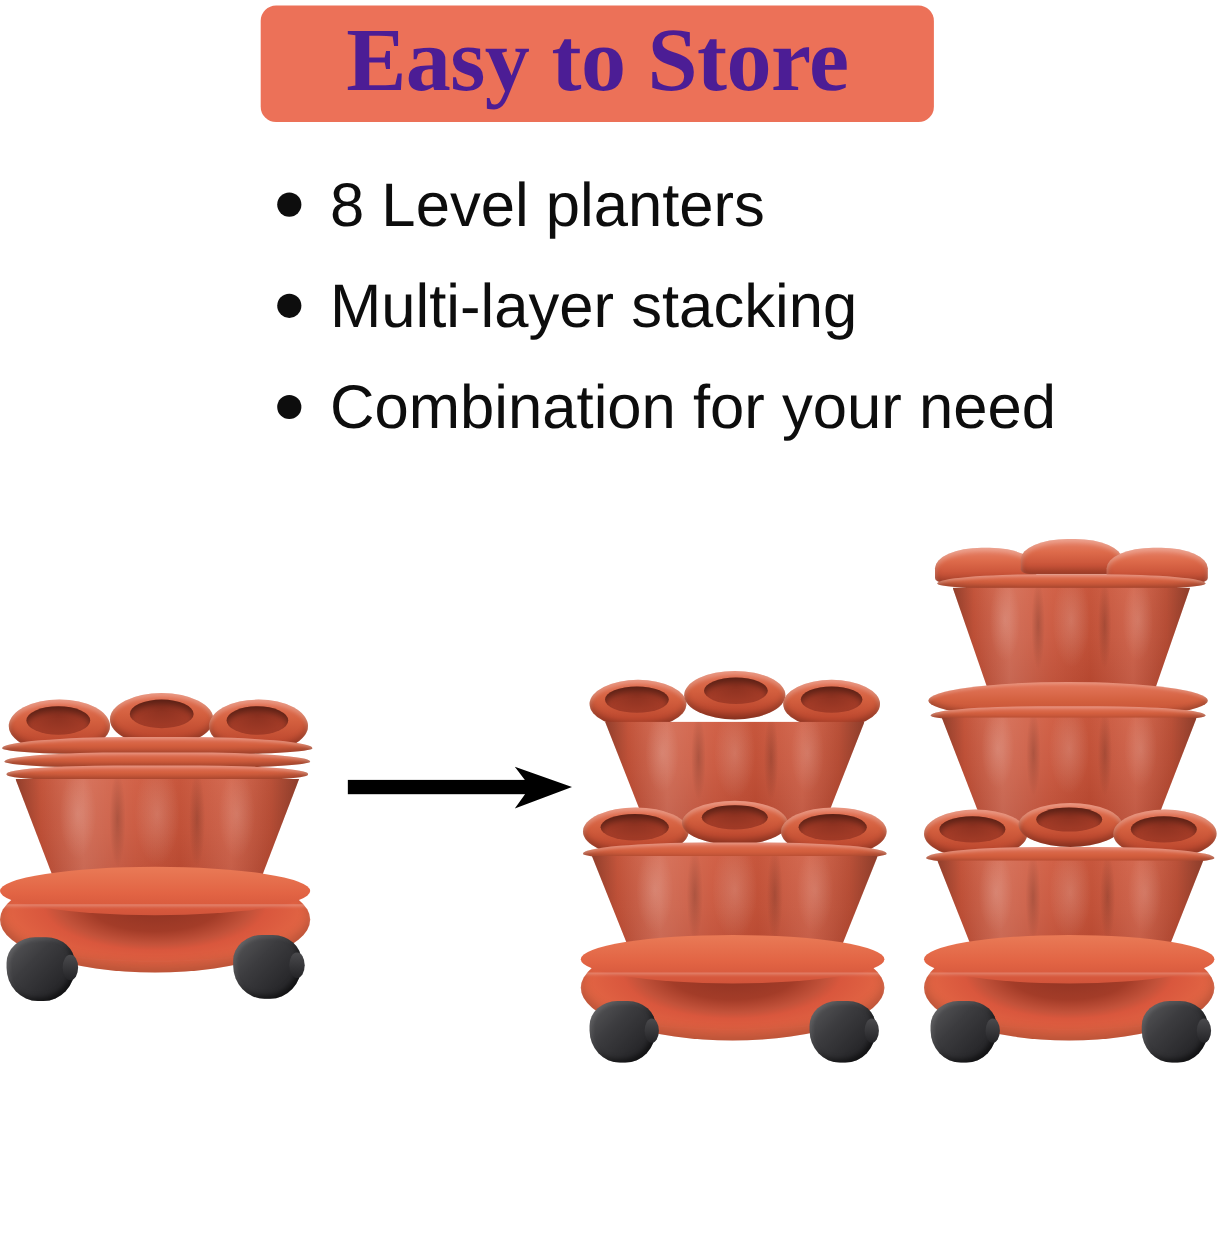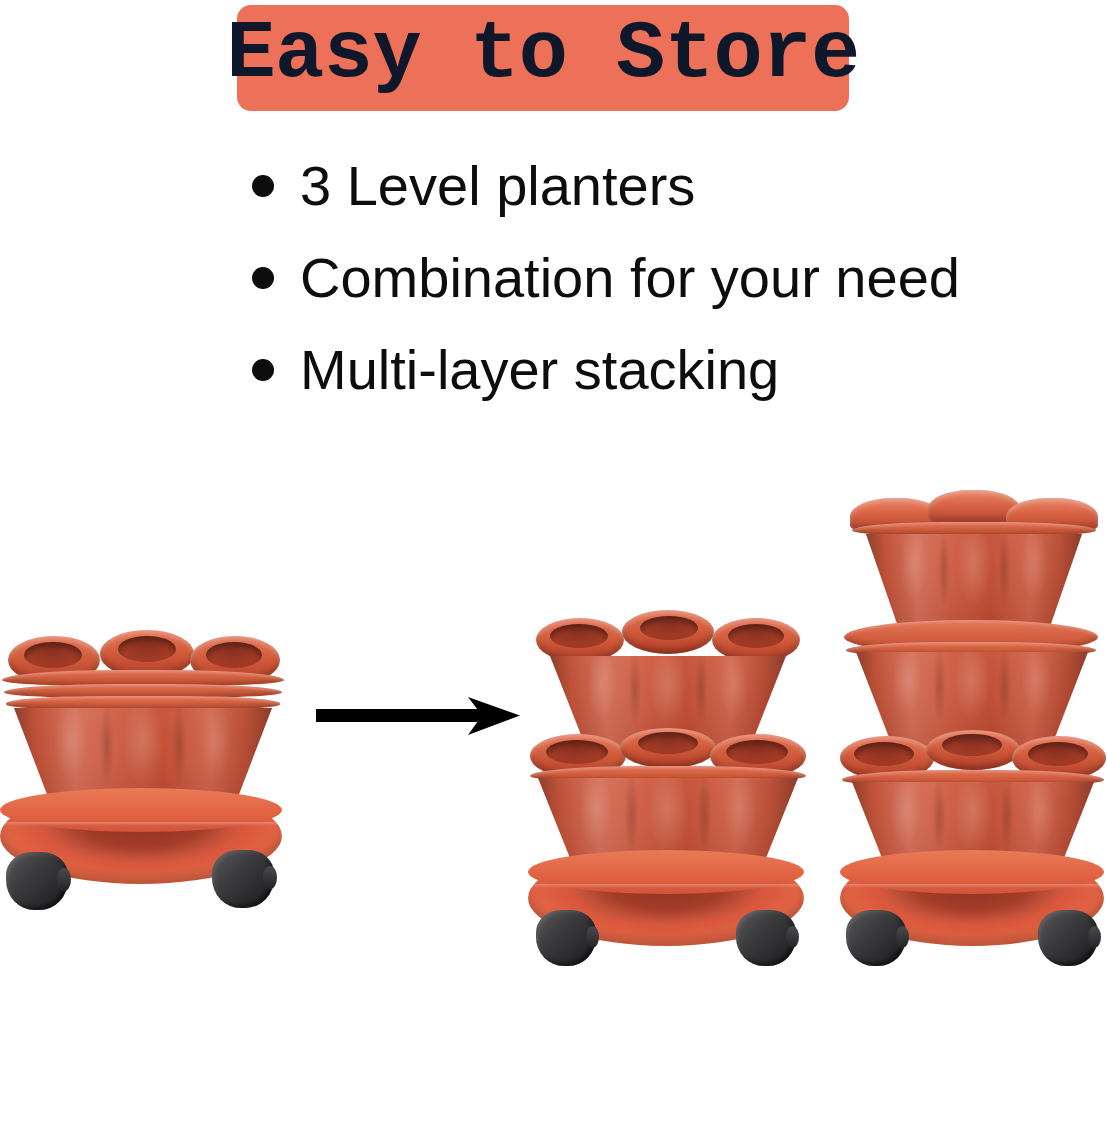--- a/index.html
+++ b/index.html
@@ -26,22 +26,22 @@
     top: 5px;
     width: 612px;
     height: 106px;
     background: #ec7158;
     border-radius: 14px;
     display: flex;
     align-items: center;
     justify-content: center;
   }
   #title-text {
-    color: #0f172a;
-    font-family: Liberation Mono, monospace;
+    color: #4c1d95;
+    font-family: Liberation Serif, serif;
     font-weight: bold;
     font-size: 82px;
     line-height: 82px;
     letter-spacing: -0.5px;
     white-space: nowrap;
     transform: translateY(-3px);
   }
 
   
   #feature-list {
@@ -227,31 +227,31 @@
 <div id="page">
 
   <div id="title-banner">
     <div id="title-text">Easy to Store</div>
   </div>
 
   <div id="feature-list">
 
     <div class="feature-item">
       <span class="feature-bullet"></span>
-      <span class="feature-label">3 Level planters</span>
+      <span class="feature-label">8 Level planters</span>
+    </div>
+
+    <div class="feature-item">
+      <span class="feature-bullet"></span>
+      <span class="feature-label">Multi-layer stacking</span>
     </div>
 
     <div class="feature-item">
       <span class="feature-bullet"></span>
       <span class="feature-label">Combination for your need</span>
-    </div>
-
-    <div class="feature-item">
-      <span class="feature-bullet"></span>
-      <span class="feature-label">Multi-layer stacking</span>
     </div>
 
   </div>
 
   <div id="product-scene">
 
     <div class="planter-unit" style="left:0px; top:160px; width:285px; height:290px;">
 
       <div class="rim-clover" style="left:8px; top:0px; width:272px; height:62px;">
         <div class="lobe" style="left:0px;   top:6px;  width:92px; height:48px;"></div>

